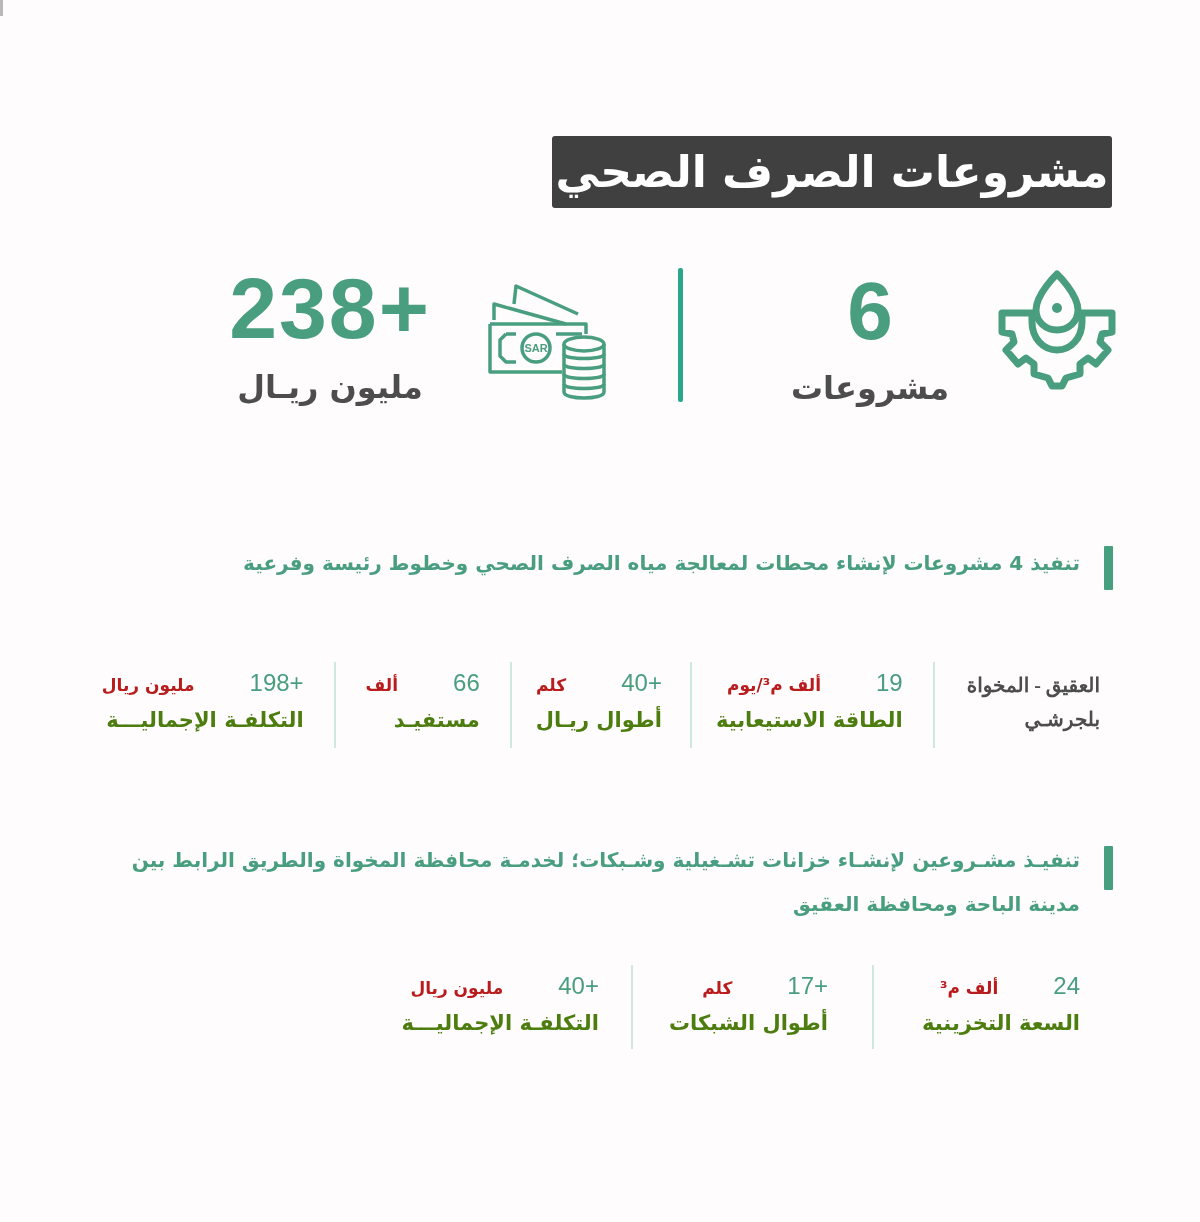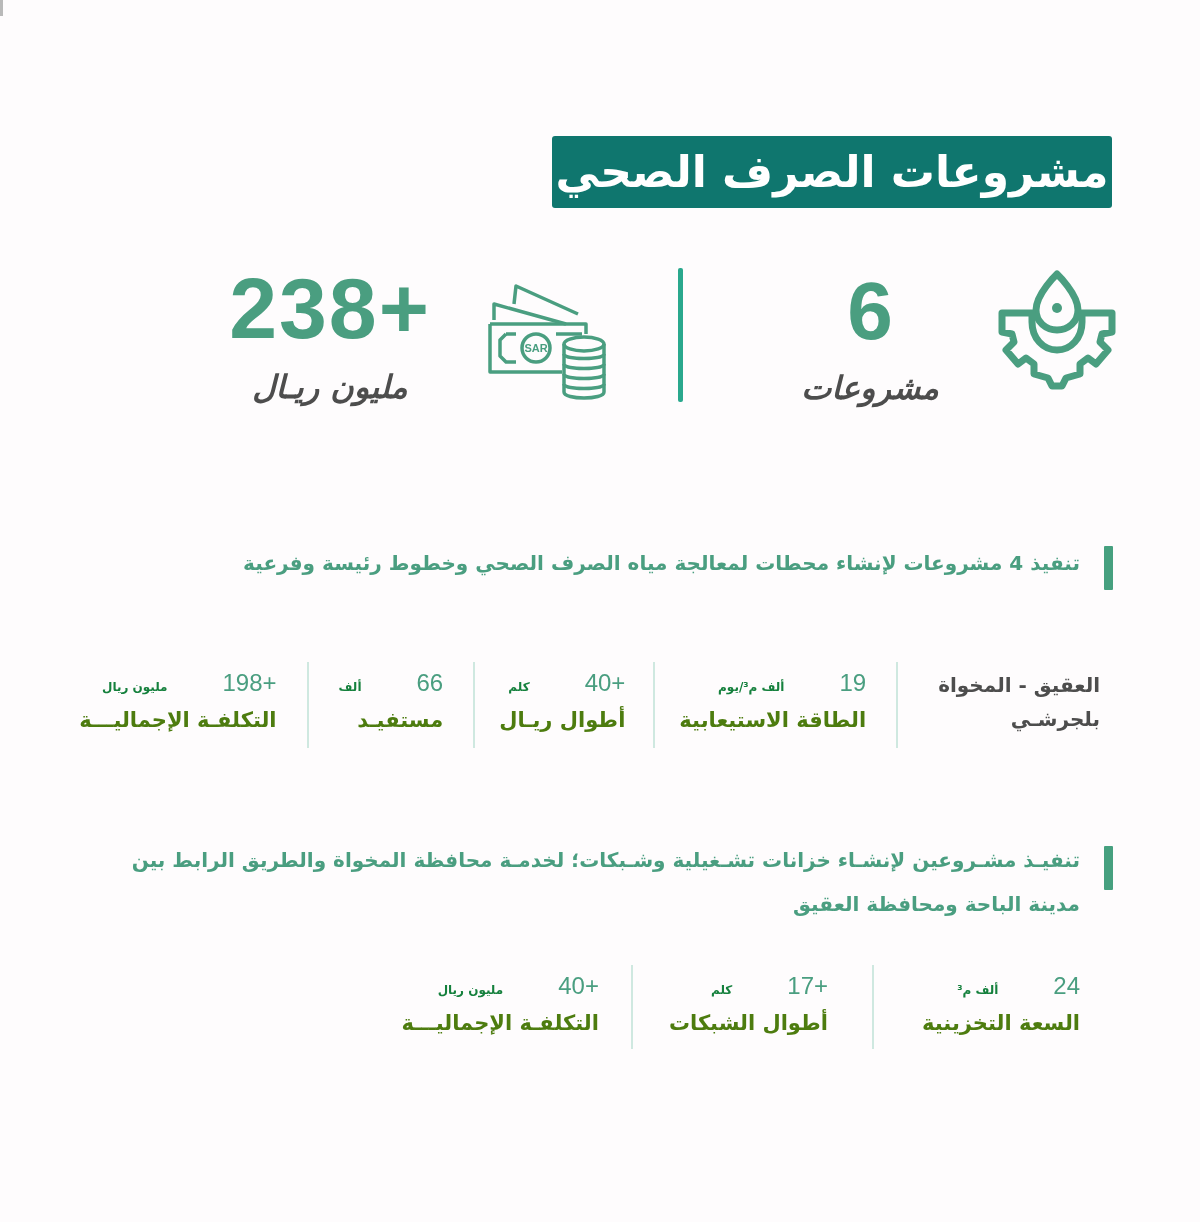--- a/index.html
+++ b/index.html
@@ -3,27 +3,27 @@
 <meta charset="utf-8">
 <style>
   html, body { margin:0; padding:0; }
   body {
     width:1200px; height:1222px; background:#fefcfd; position:relative; overflow:hidden;
     font-family:"DejaVu Sans", sans-serif; direction:rtl;
   }
   .corner-mark { position:absolute; left:0; top:0; width:3px; height:16px; background:#b9b9b9; }
   .title-banner {
     position:absolute; left:552px; top:136px; width:560px; height:72px;
-    background:#0f766e; border-radius:3px;
+    background:#404040; border-radius:3px;
     display:flex; align-items:center; justify-content:center;
     color:#fff; font-weight:bold; font-size:44px; line-height:1;
   }
   .stat { position:absolute; display:flex; flex-direction:column; align-items:center;gap:19px; }
   .big-num { color:#4a9e80; font-weight:bold; line-height:1; font-family:"Liberation Sans", sans-serif; direction:ltr; }
-  .big-label { color:#4d4d4d; font-weight:bold; font-size:32px; line-height:1.1;font-style:italic; }
+  .big-label { color:#4d4d4d; font-weight:bold; font-size:32px; line-height:1.1; }
   .projects-stat { left:780px; top:270px; width:180px; }
   .projects-stat .big-num { font-size:82px; }
   .budget-stat { left:210px; top:265px; width:240px; }
   .budget-stat .big-num { font-size:86px; letter-spacing:2px; }
   .vdivider-main { position:absolute; left:678px; top:268px; width:5px; height:134px; background:#2aa88d; border-radius:2px; }
   .icon { position:absolute; }
   .gear-icon { left:996px; top:268px; width:122px; height:124px; }
   .money-icon { left:486px; top:280px; width:124px; height:124px; }
 
   .section-heading {
@@ -32,21 +32,21 @@
   .accent-bar { position:absolute; left:1104px; width:9px; height:44px; background:#46a07f; border-radius:1px; }
   .sec1-heading { top:541px; width:960px; }
   .sec1-bar { top:546px; }
   .sec2-heading { top:838px; width:960px; }
   .sec2-bar { top:846px; }
 
   .metrics-row { position:absolute; display:flex; flex-direction:row; align-items:stretch; }
   .metric { display:flex; flex-direction:column; justify-content:flex-start; padding:0 18px; }
   .metric-top { display:flex; flex-direction:row; align-items:baseline; gap:8px; white-space:nowrap; }
   .metric-value { color:#4a9e80; font-weight:normal; font-size:24px; line-height:42px; font-family:"Liberation Sans", sans-serif; direction:ltr;margin-left:47px; }
-  .metric-unit { color:#15803d; font-size:12px; font-weight:bold; }
+  .metric-unit { color:#b91c1c; font-size:17px; font-weight:bold; }
   .metric-label { color:#4d7c0f; font-size:21px; font-weight:bold; margin-top:4px; white-space:nowrap; }
   .location { color:#4d4d4d; font-size:20px; font-weight:bold; line-height:34px; padding-top:6px; }
   .vline { width:2px; background:#cfe8e0; align-self:stretch; }
 
   .row1 { right:100px; top:662px; height:86px; }
   .row2 { right:100px; top:965px; height:84px; }
 </style>
 </head>
 <body>
 
@@ -85,21 +85,21 @@
 </svg>
 <div class="stat budget-stat">
   <div class="big-num">238+</div>
   <div class="big-label">مليون ريـال</div>
 </div>
 
 <div class="accent-bar sec1-bar"></div>
 <div class="section-heading sec1-heading">تنفيذ 4 مشروعات لإنشاء محطات لمعالجة مياه الصرف الصحي وخطوط رئيسة وفرعية</div>
 
 <div class="metrics-row row1">
-  <div class="metric" style="padding-right:0;padding-left:40px;">
+  <div class="metric" style="padding-right:0;padding-left:32px;font-family:Liberation Serif, serif;">
     <div class="location">العقيق - المخواة</div>
     <div class="location" style="padding-top:0;">بلجرشـي</div>
   </div>
   <div class="vline"></div>
   <div class="metric" style="padding:0 30px 0 24px;">
     <div class="metric-top">
       <span class="metric-value">19</span>
       <span class="metric-unit">ألف م³/يوم</span>
     </div>
     <div class="metric-label">الطاقة الاستيعابية</div>

